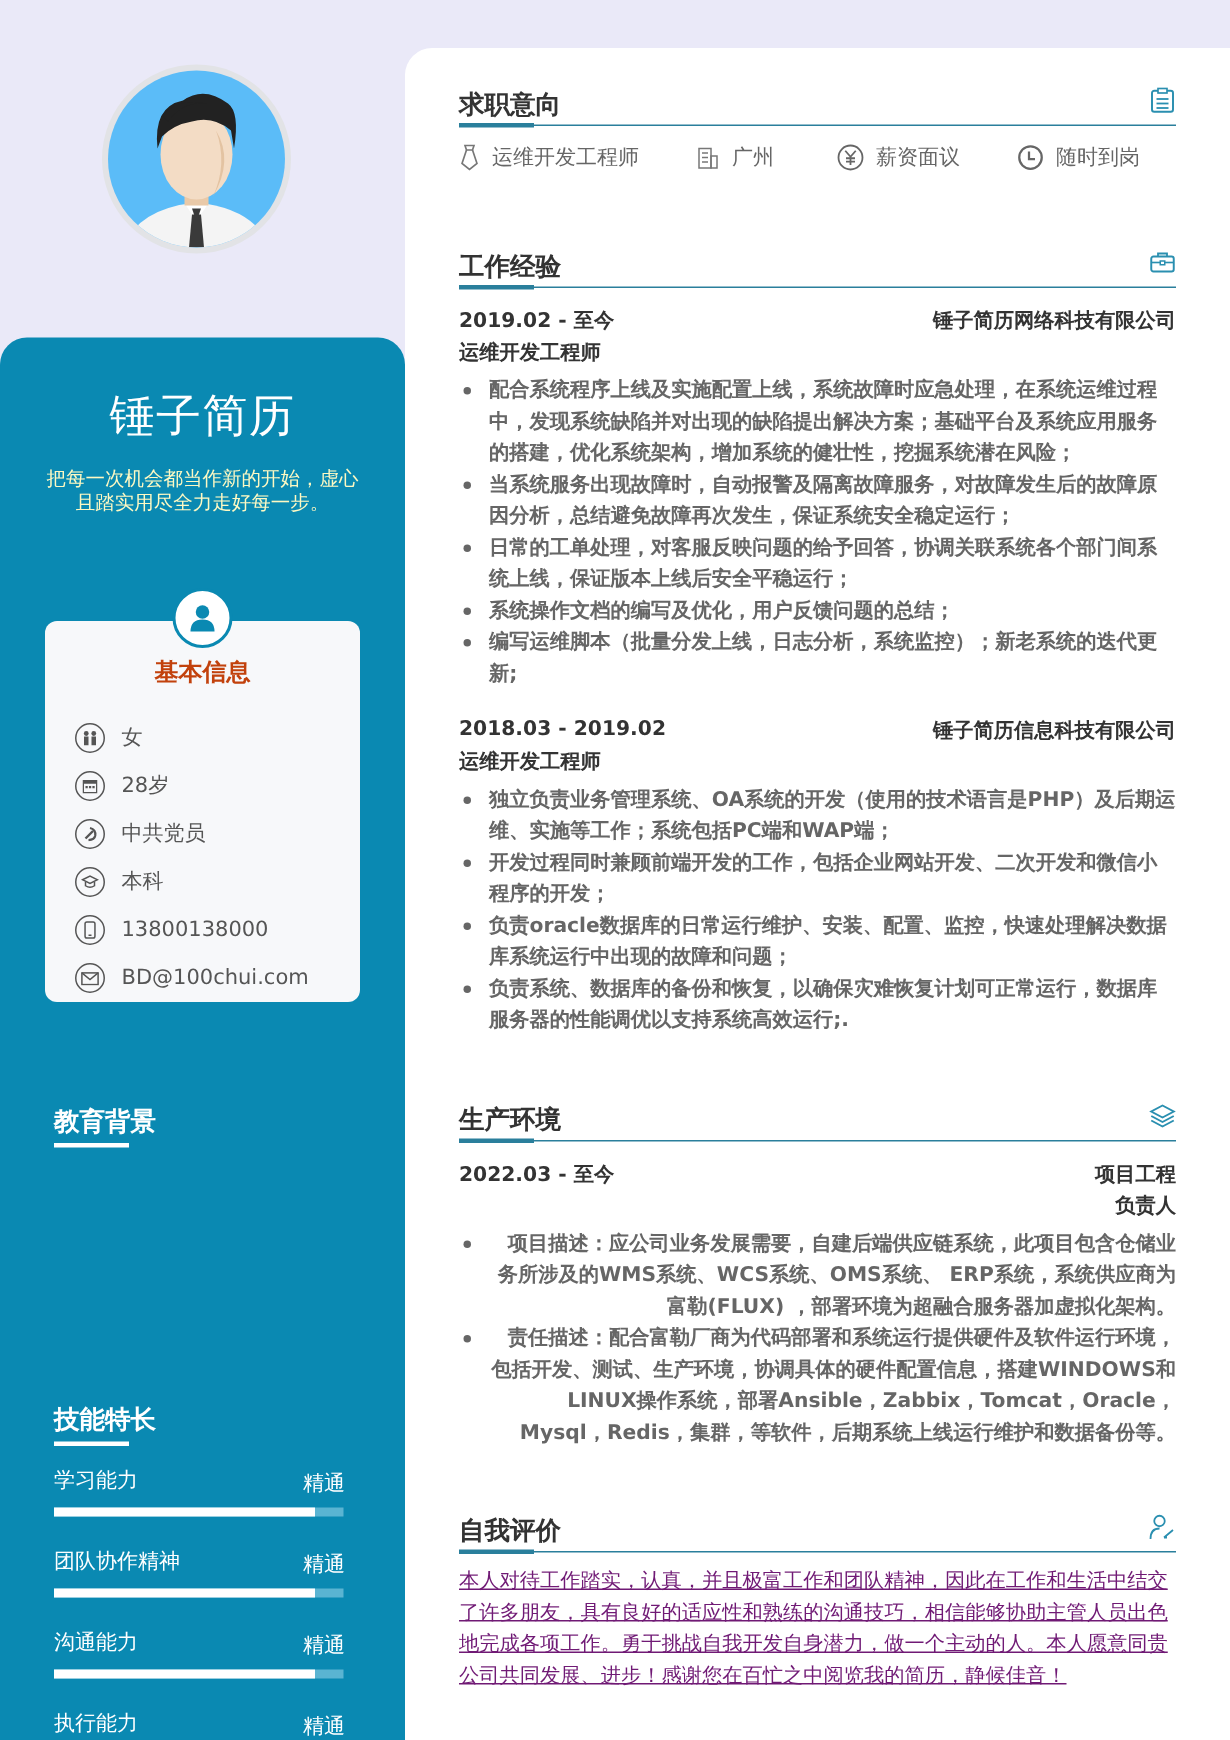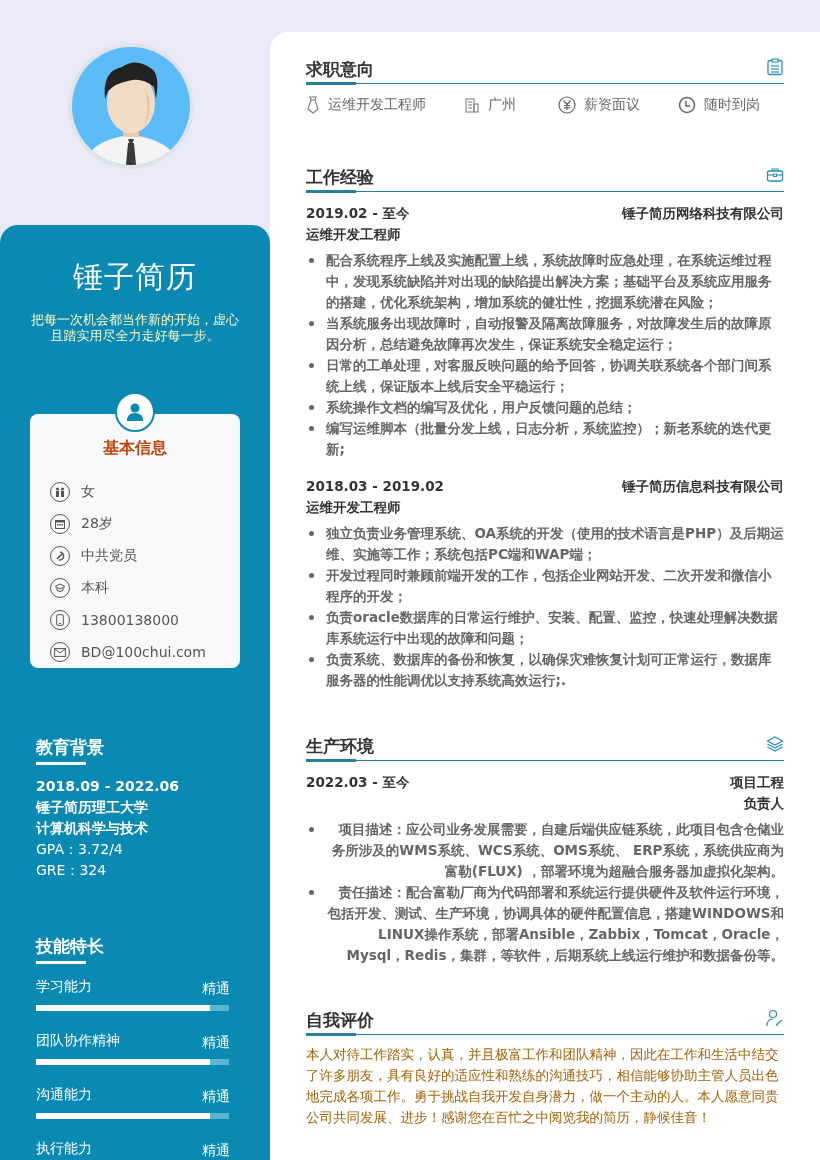--- a/index.html
+++ b/index.html
@@ -87,21 +87,21 @@
   .intent-item svg { margin-right: 8px; }
   .job-head { display: flex; justify-content: space-between; font-size: 13.5px; font-weight: bold; color: #333; }
   .job-role { font-size: 13.5px; font-weight: bold; color: #333; margin-top: 3px; }
   .bullets { list-style: none; margin-top: 6px; font-weight: bold; }
   .bullets li {
     position: relative; padding-left: 20px; font-size: 13.5px; line-height: 21px; color: #666;
   }
   .bullets li::before {
     content: ""; position: absolute; left: 3px; top: 8px; width: 5px; height: 5px; border-radius: 50%; background: #666;
   }
-  .para { font-size: 13.5px; line-height: 21px; color: #a16207; margin-top: 9px; }
+  .para { font-size: 13.5px; line-height: 21px; color: #701a75; margin-top: 9px; text-decoration: underline; }
 </style>
 </head>
 <body>
 
 <div class="avatar">
   <div class="avatar-inner">
     <svg width="118" height="118" viewBox="0 0 118 118">
       <path d="M10 118 Q20 92 59 88 Q98 92 108 118 Z" fill="#f4f4f4"></path>
       <path d="M52 90 L59 100 L66 90 Z" fill="#fff"></path>
       <path d="M56 96 L62 96 L64 118 L54 118 Z" fill="#3a3a3a"></path>
@@ -185,27 +185,20 @@
   </div>
   <div class="info-badge">
     <svg width="20" height="20" viewBox="0 0 20 20">
       <circle cx="10" cy="6" r="4.5" fill="#0a89b2"></circle>
       <path d="M2 19 Q2 11 10 11 Q18 11 18 19 Z" fill="#0a89b2"></path>
     </svg>
   </div>
 
   <div class="side-section" style="top:467px;margin-top:44px;">
     <div class="side-h">教育背景</div>
-    <div class="edu-lines">
-      <div class="b">2018.09 - 2022.06</div>
-      <div class="b">锤子简历理工大学</div>
-      <div class="b">计算机科学与技术</div>
-      <div>GPA：3.72/4</div>
-      <div>GRE：324</div>
-    </div>
   </div>
 
   <div class="side-section" style="top:667px;margin-top:43px;">
     <div class="side-h">技能特长</div>
     <div style="margin-top:17px;">
       <div class="skill">
         <div class="skill-row">
             <span>学习能力</span>
             <span class="skill-level">精通</span>
           </div>

